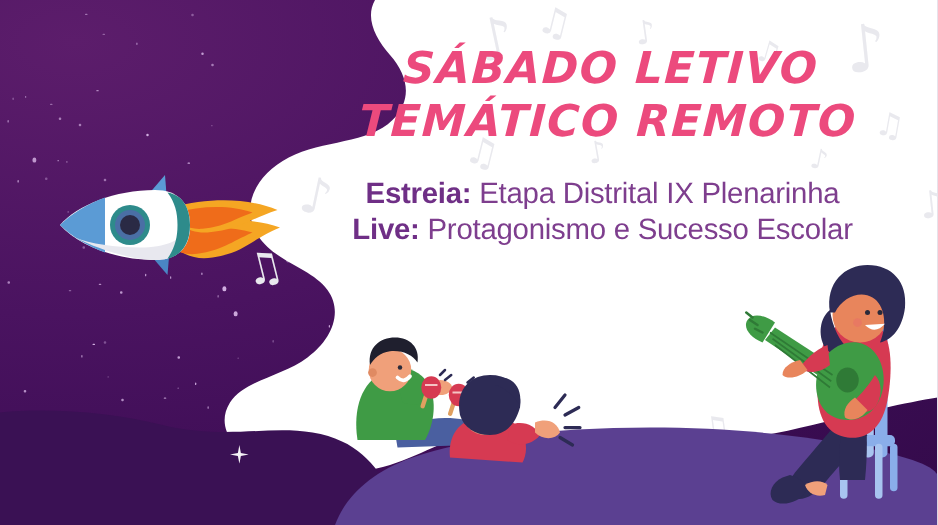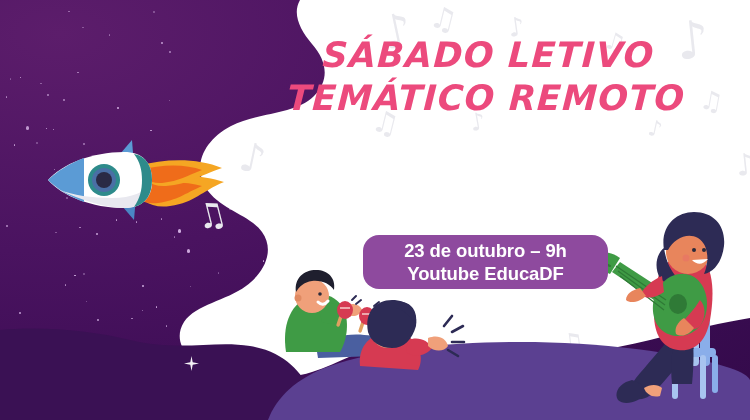--- a/index.html
+++ b/index.html
@@ -330,19 +330,23 @@
   </svg>
 
   <div class="sparkle" style="left:184px;top:356px;width:15px;height:15px;"></div>
   <div class="sparkle" style="left:246px;top:292px;width:10px;height:10px;opacity:.8;"></div>
 
   <div class="title">
     <span class="l1">Sábado Letivo</span>
     <span class="l2">Temático Remoto</span>
   </div>
 
-
-  <div class="badge">
-    <span>23 de outubro – 9h</span>
-    <span>Youtube EducaDF</span>
+  <div class="subtitle">
+    <span class="ln">
+      <b>Estreia:</b><span> Etapa Distrital IX Plenarinha</span>
+    </span>
+    <span class="ln">
+      <b>Live:</b><span> Protagonismo e Sucesso Escolar</span>
+    </span>
   </div>
 
+
 </div>
 
 </body></html>

